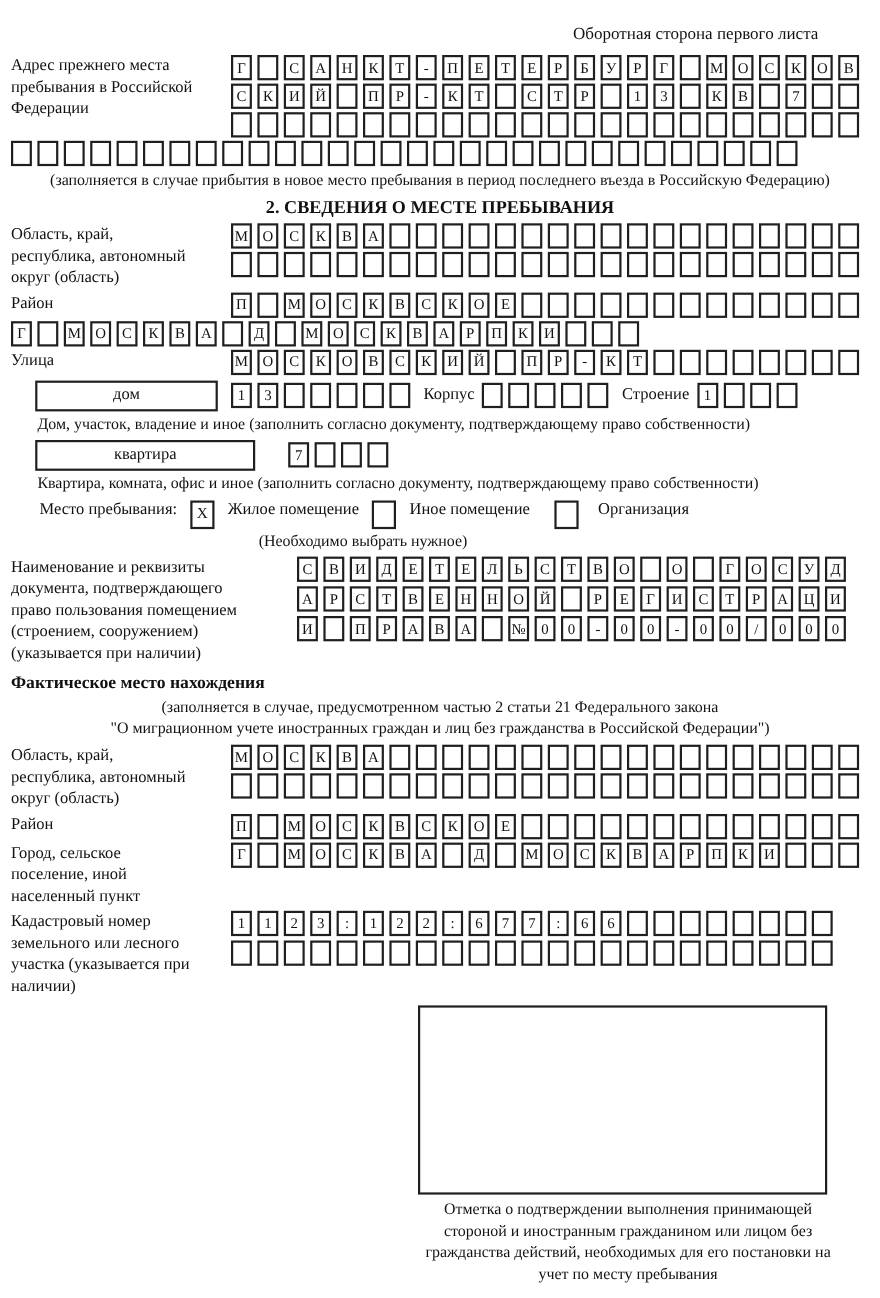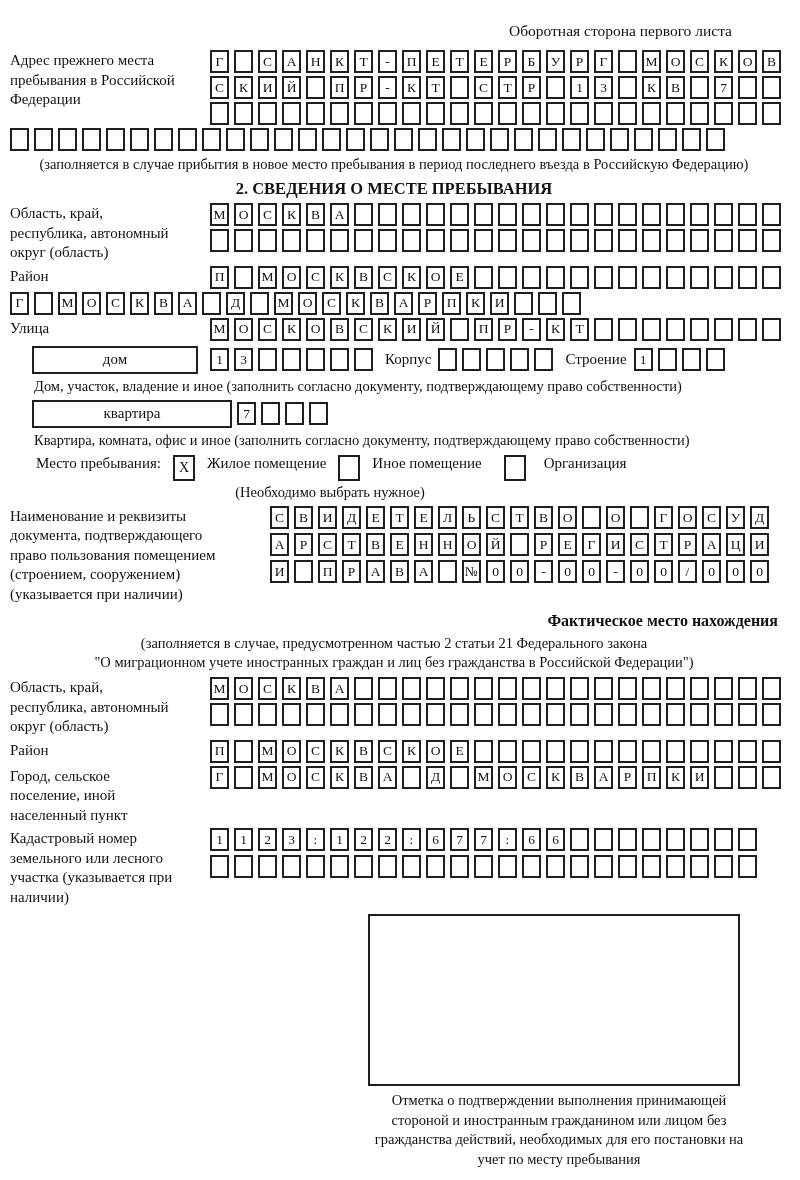--- a/index.html
+++ b/index.html
@@ -1,18 +1,18 @@
 <!DOCTYPE html>
 <html><head>
 <meta charset="utf-8">
 <style>
   html,body { margin:0; padding:0; background:#ffffff; }
   .page {
     width:800px; height:1180px; box-sizing:border-box;
-    padding:10px 22px 0 10px; overflow:hidden;
+    padding:10px 10px 0 10px; overflow:hidden;
     font-family:"Liberation Serif","DejaVu Serif",serif;
     color:#111; font-size:15px; background:#fff;
   }
   .header-note { text-align:right; padding-right:46px; margin-top:12px; font-size:15.5px; }
 
   .cells { display:flex; gap:5px; flex:none; }
   .cells-stack { display:flex; flex-direction:column; gap:3px; }
   .cell {
     width:19px; height:23px; box-sizing:border-box; flex:none;
     border:2px solid #1f1f1f; background:#fff;
@@ -27,32 +27,32 @@
   .caption { text-align:center; font-size:14.5px; margin-top:4px; line-height:1.25; }
   .caption-left { font-size:14.5px; margin-top:3px; margin-left:24px; line-height:1.25; }
   .sec-title { text-align:center; font-weight:bold; font-size:16.5px; margin:6px 0 4px 0; }
 
   .house-row { display:flex; align-items:center; margin-top:5px; margin-left:22px; }
   .wide-box {
     box-sizing:border-box; border:2px solid #1f1f1f; height:28px;
     display:flex; align-items:center; justify-content:center; font-size:15px; flex:none;
   }
   .dom-box { width:166px; margin-right:12px; }
-  .kv-box  { width:200px; margin-right:5px; }
+  .kv-box  { width:200px; margin-right:30px; }
   .inline-label { margin:0 7px 0 12px; font-size:15px; flex:none;text-align:center; }
 
   .stay-row { display:flex; align-items:flex-start; margin-top:6px; margin-left:26px; }
   .checkbox {
     width:22px; height:26px; box-sizing:border-box; border:2px solid #1f1f1f; flex:none;
     display:flex; align-items:center; justify-content:center; font-size:14px;
     margin:0 12px 0 12px;
   }
   .stay-note { margin-left:150px; width:340px; text-align:center; font-size:14.5px; margin-top:3px; }
 
-  .mid-title { text-align:right; font-weight:bold; font-size:16px; margin:8px 0 4px 0; }
+  .mid-title { text-align:left; font-weight:bold; font-size:16px; margin:8px 0 4px 0; }
   .mid-cap { text-align:center; font-size:14.5px; line-height:1.3; }
 
   .stamp-wrap { width:382px; margin-left:auto; margin-right:28px; margin-top:7px; }
   .stamp-box { width:372px; height:172px; border:2.5px solid #1f1f1f; box-sizing:border-box; background:#fff; }
   .stamp-caption { text-align:center; font-size:14.5px; line-height:1.35; margin-top:5px; }
 </style>
 </head>
 <body>
 
 <div class="page">

